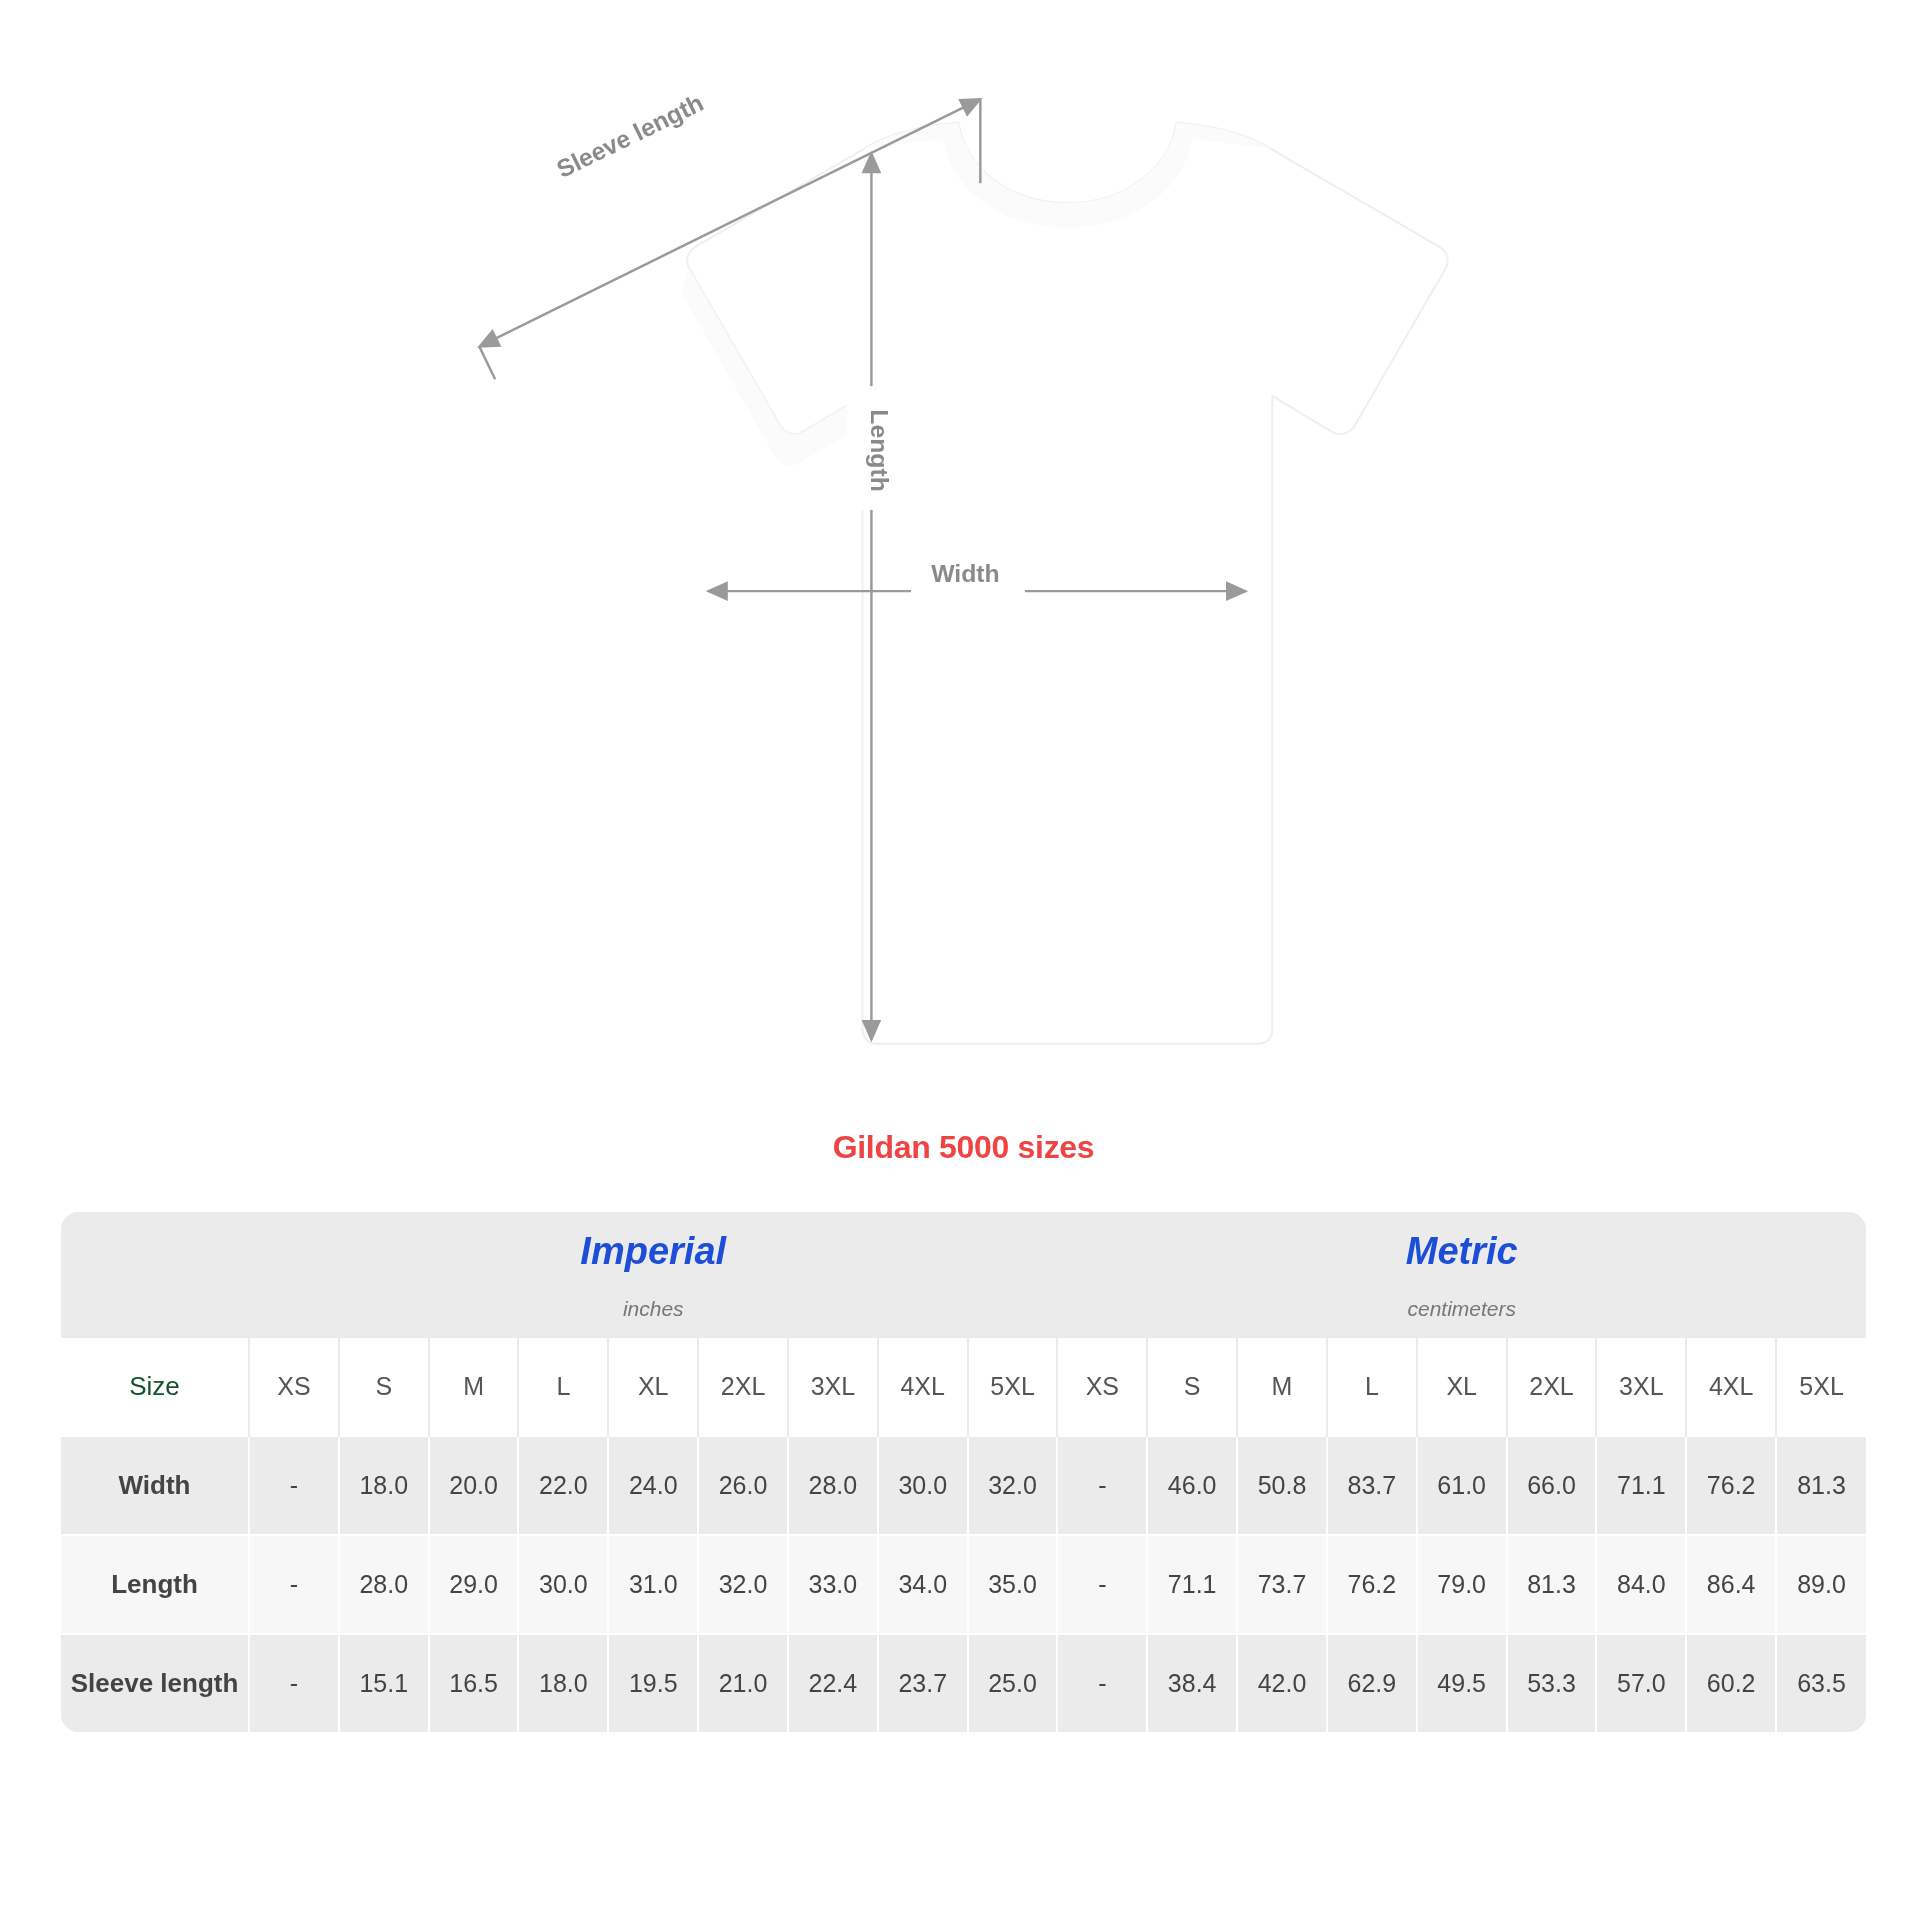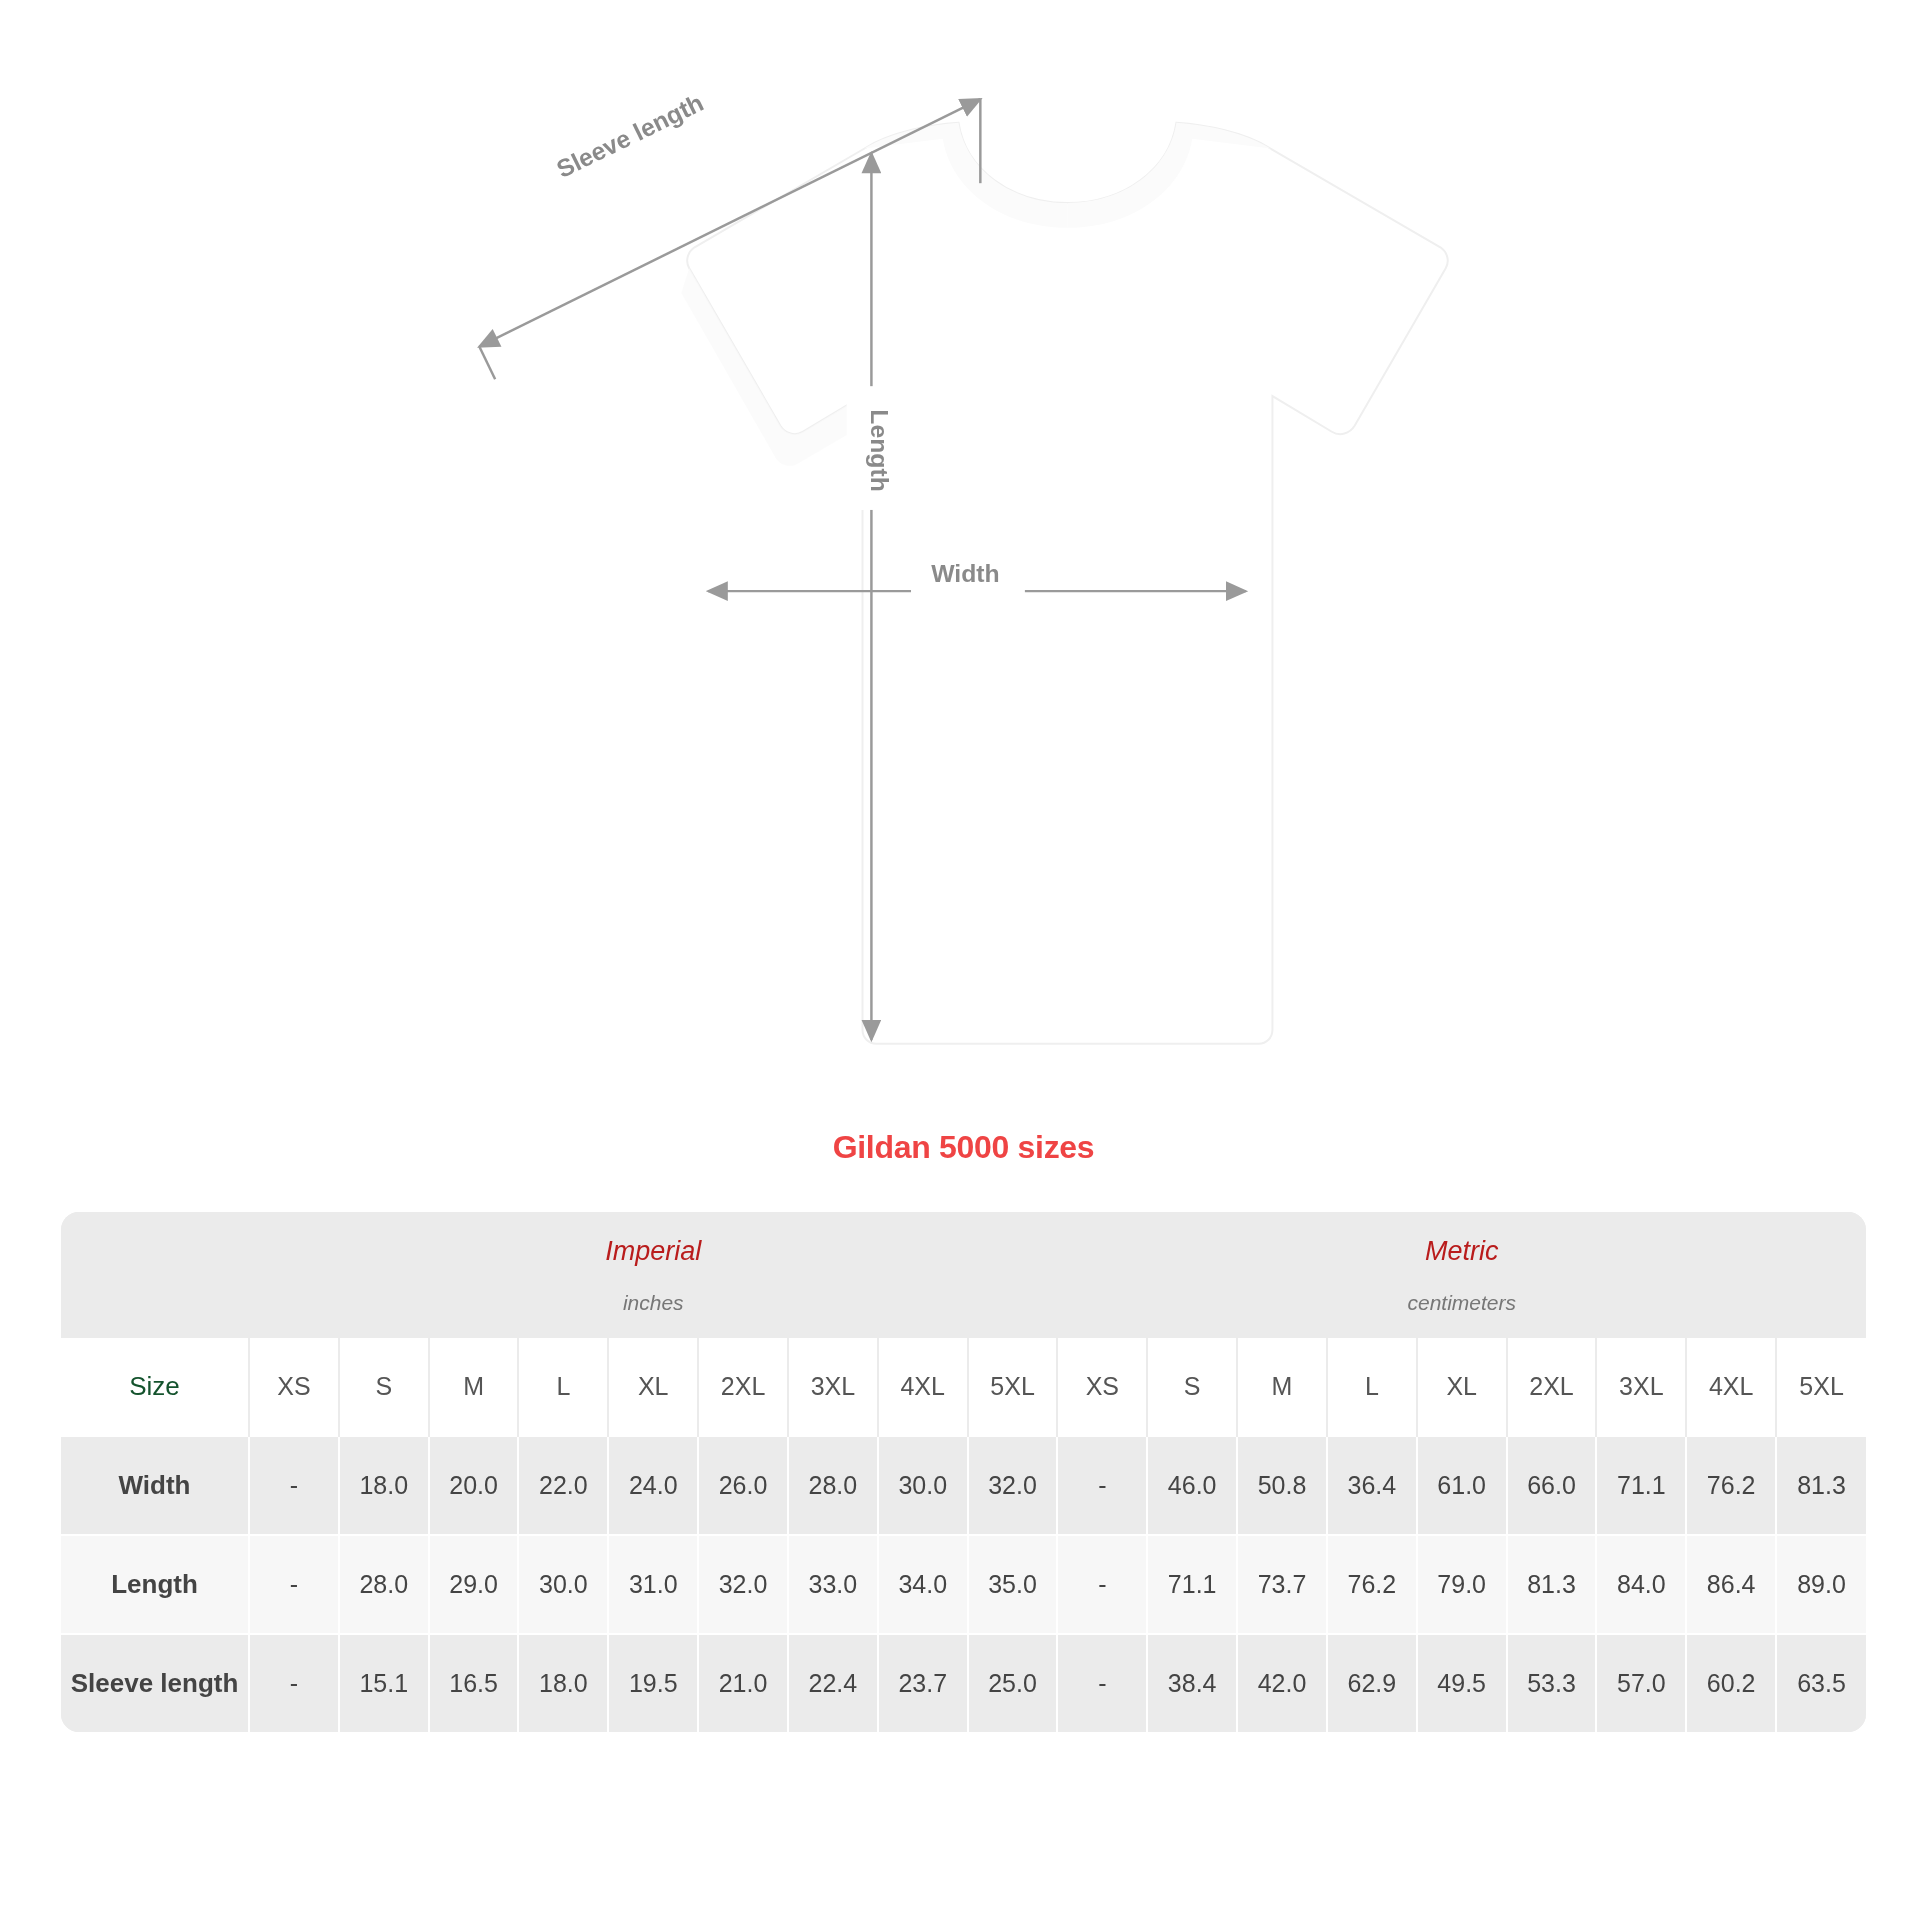--- a/index.html
+++ b/index.html
@@ -67,24 +67,24 @@
     vertical-align: middle;
     font-weight: normal;
   }
   
   .unit-row td {
     height: 124px;
     background: #ebebeb;
     border: none;
   }
   .unit-name {
-    font-size: 27px;
+    font-size: 38px;
     font-style: italic;
-    font-weight: normal;
-    color: #b91c1c;
+    font-weight: bold;
+    color: #1d4ed8;
   }
   .unit-sub {
     font-size: 21px;
     font-style: italic;
     color: #777777;
     margin-top: 24px;
   }
   
   .size-row td {
     height: 95px;
@@ -231,21 +231,21 @@
             <td>20.0</td>
             <td>22.0</td>
             <td>24.0</td>
             <td>26.0</td>
             <td>28.0</td>
             <td>30.0</td>
             <td>32.0</td>
             <td>-</td>
             <td>46.0</td>
             <td>50.8</td>
-            <td>36.4</td>
+            <td>83.7</td>
             <td>61.0</td>
             <td>66.0</td>
             <td>71.1</td>
             <td>76.2</td>
             <td>81.3</td>
           </tr>
           <tr class="data-row even">
             <td class="rowlabel">Length</td>
             <td>-</td>
             <td>28.0</td>

